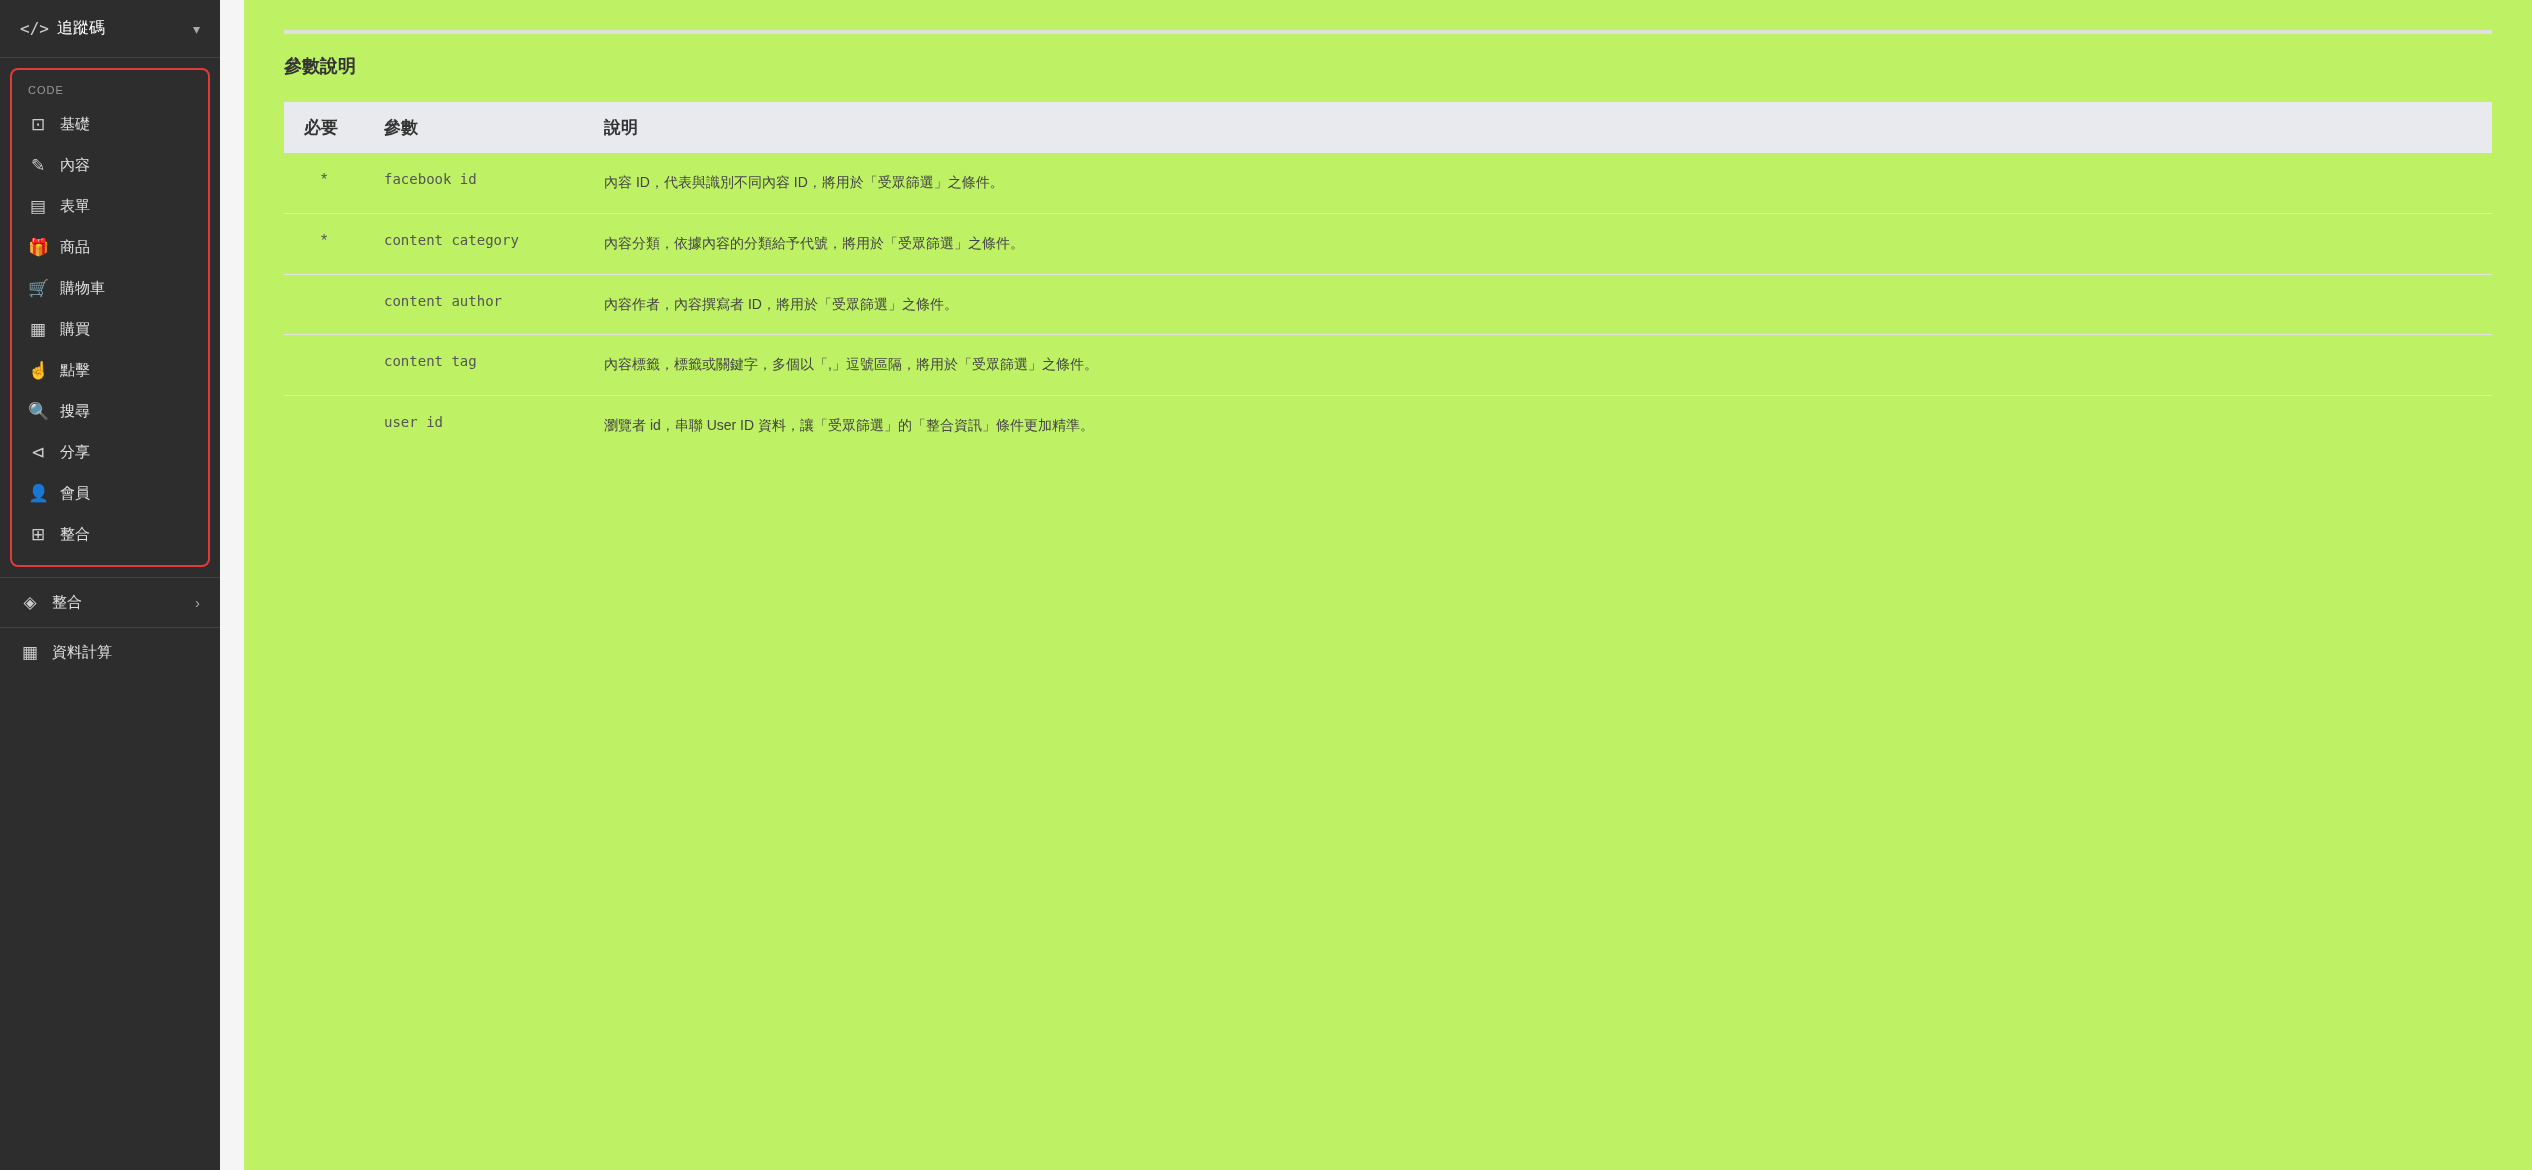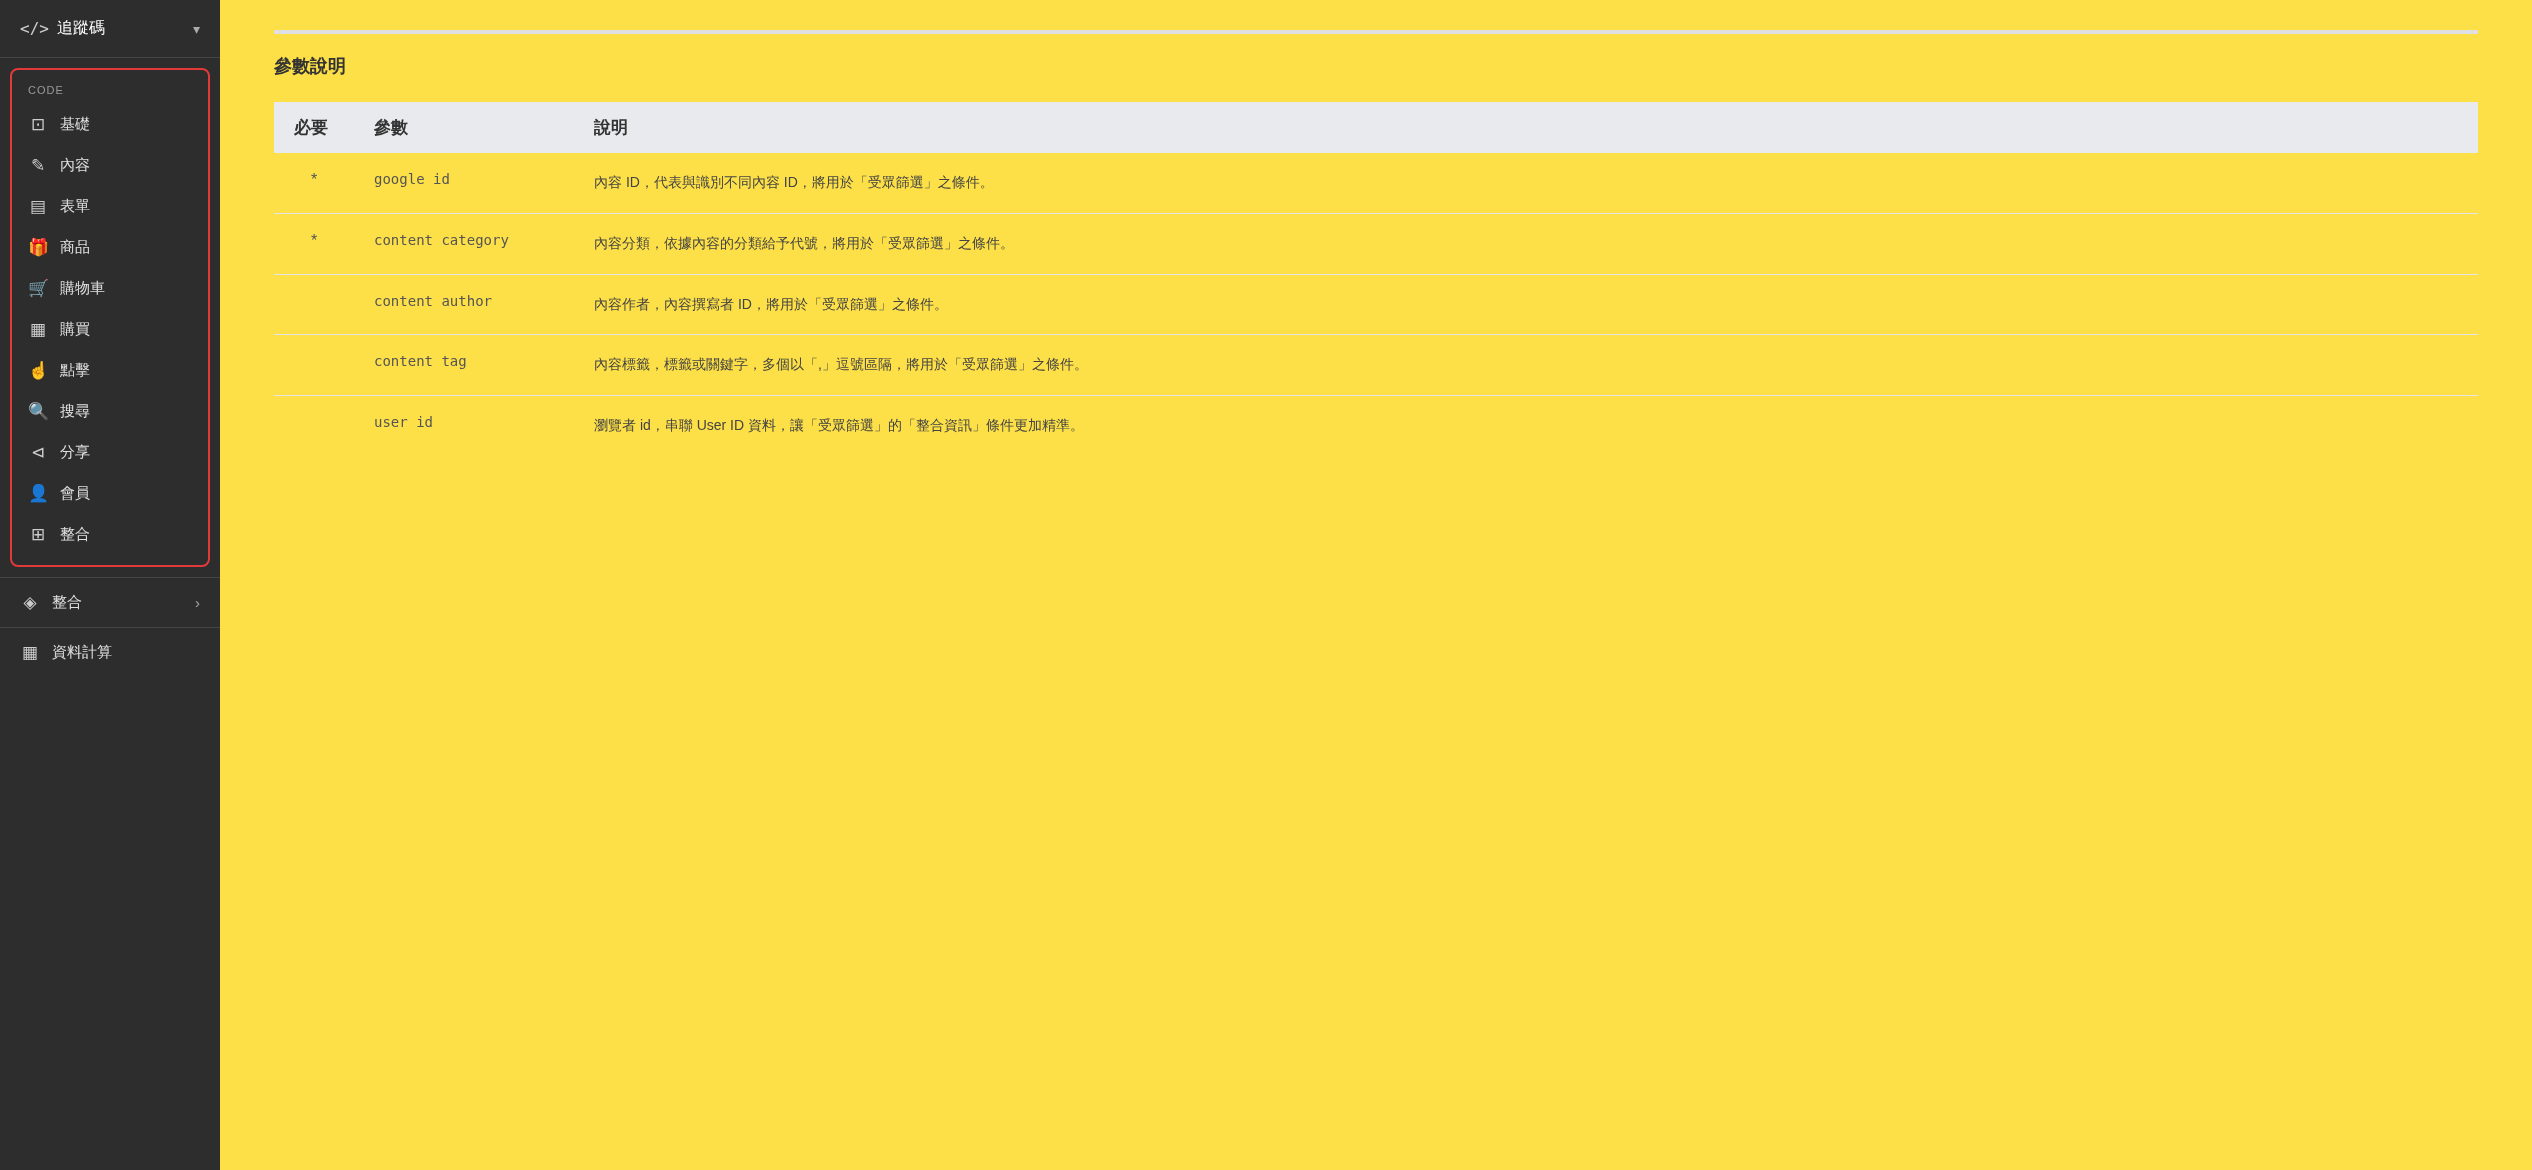--- a/index.html
+++ b/index.html
@@ -93,22 +93,23 @@
     .sidebar-bottom-left {
       display: flex;
       align-items: center;
       gap: 12px;
     }
 
     
     .main {
       flex: 1;
       overflow-y: auto;
-      background: #fde047;
-      padding: 30px 54px;
+      background: #bef264;
+      padding: 30px 40px;
+      margin-left: 24px;
     }
 
     .section-title {
       font-size: 18px;
       font-weight: 600;
       color: #333;
       margin-bottom: 24px;
     }
 
     
@@ -266,21 +267,21 @@
     <thead>
       <tr>
         <th>必要</th>
         <th>參數</th>
         <th>說明</th>
       </tr>
     </thead>
     <tbody id="table-body">
     <tr>
           <td class="required-col">*</td>
-          <td class="param-col">google id</td>
+          <td class="param-col">facebook id</td>
           <td class="desc-col"><span>內容 ID，代表與識別不同內容 ID，將用於「受眾篩選」之條件。</span></td>
         </tr>
         <tr>
           <td class="required-col">*</td>
           <td class="param-col">content category</td>
           <td class="desc-col"><span>內容分類，依據內容的分類給予代號，將用於「受眾篩選」之條件。</span></td>
         </tr>
         <tr>
           <td class="required-col"></td>
           <td class="param-col">content author</td>

